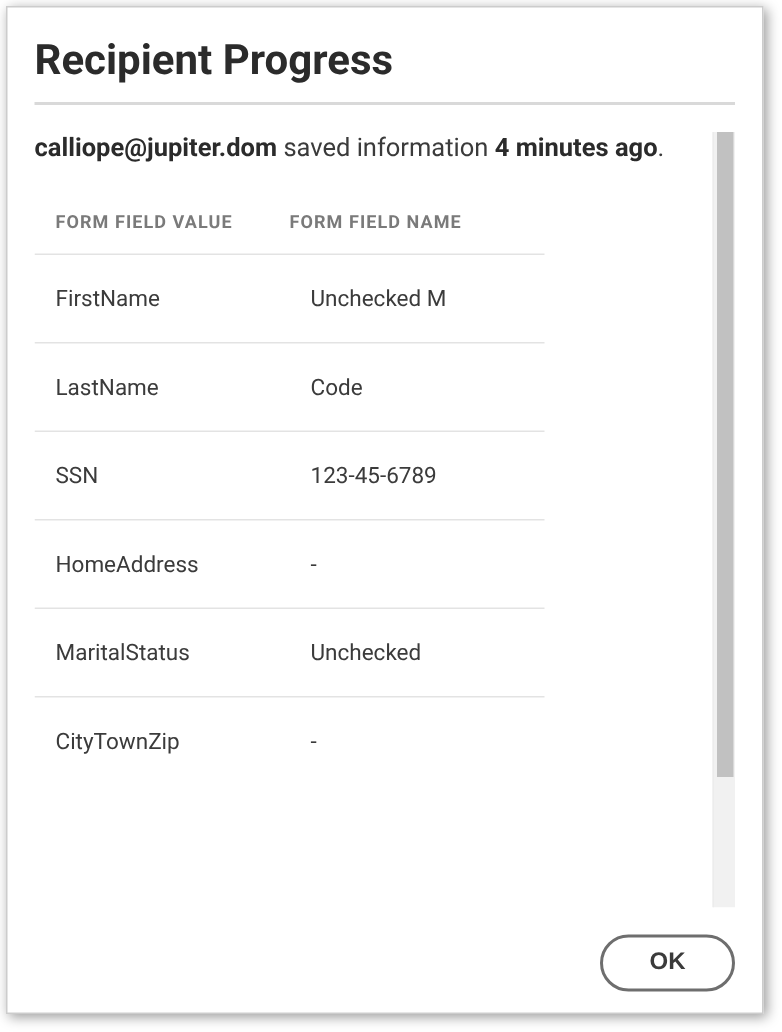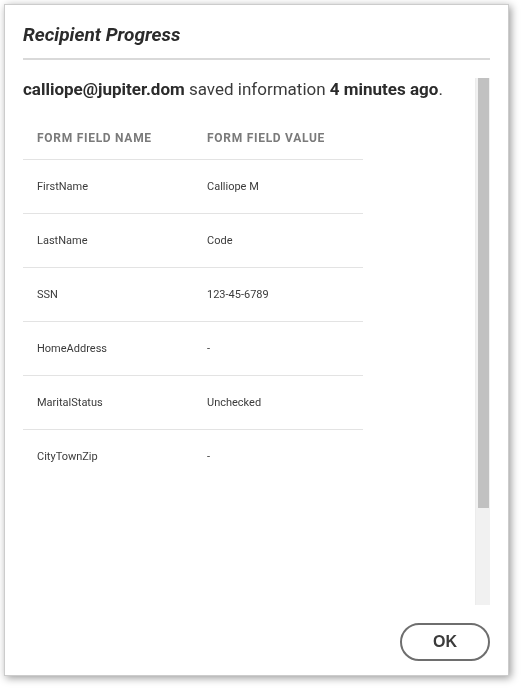--- a/index.html
+++ b/index.html
@@ -16,25 +16,24 @@
     margin: 4px;
     background: #fff;
     box-shadow: 2px 2px 8px rgba(0,0,0,0.4);
     border: 1px solid #ccc;
     display: flex;
     flex-direction: column;
     padding: 18px 18px 14px 18px;
     position: relative;
   }
   .title {
-    font-size: 19px;
+    font-size: 28px;
     font-weight: 700;
     color: #2b2b2b;
     margin-bottom: 12px;
-    font-style: italic;
   }
   .hr {
     border: none;
     border-top: 2px solid #d9d9d9;
     margin-bottom: 18px;
   }
   .content-wrap {
     flex: 1 1 auto;
     display: flex;
     overflow: hidden;
@@ -65,21 +64,21 @@
     color: #7a7a7a;
     text-transform: uppercase;
   }
   .col-name { width: 170px; flex-shrink: 0; }
   .col-value { flex: 1; }
   .row {
     display: flex;
     align-items: center;
     border-top: 1px solid #e3e3e3;
     padding: 20px 0 20px 14px;
-    font-size: 11px;
+    font-size: 15px;
     color: #3b3b3b;
   }
   .row.partial {
     color: #b8b8b8;
     border-top: 1px solid #e3e3e3;
     padding: 18px 0 0 14px;
   }
   .scrollbar-track {
     width: 15px;
     background: #f1f1f1;
@@ -123,27 +122,27 @@
 
   <div class="content-wrap">
     <div class="content">
 
       <div class="status">
         <span class="bold">calliope@jupiter.dom</span><span> saved information </span><span class="bold">4 minutes ago</span><span>.</span>
       </div>
 
       <div class="table">
         <div class="thead">
+          <div class="th col-value">FORM FIELD VALUE</div>
           <div class="th col-name">FORM FIELD NAME</div>
-          <div class="th col-value">FORM FIELD VALUE</div>
         </div>
 
         <div class="row">
           <div class="col-name">FirstName</div>
-          <div class="col-value">Calliope M</div>
+          <div class="col-value">Unchecked M</div>
         </div>
         <div class="row">
           <div class="col-name">LastName</div>
           <div class="col-value">Code</div>
         </div>
         <div class="row">
           <div class="col-name">SSN</div>
           <div class="col-value">123-45-6789</div>
         </div>
         <div class="row">

